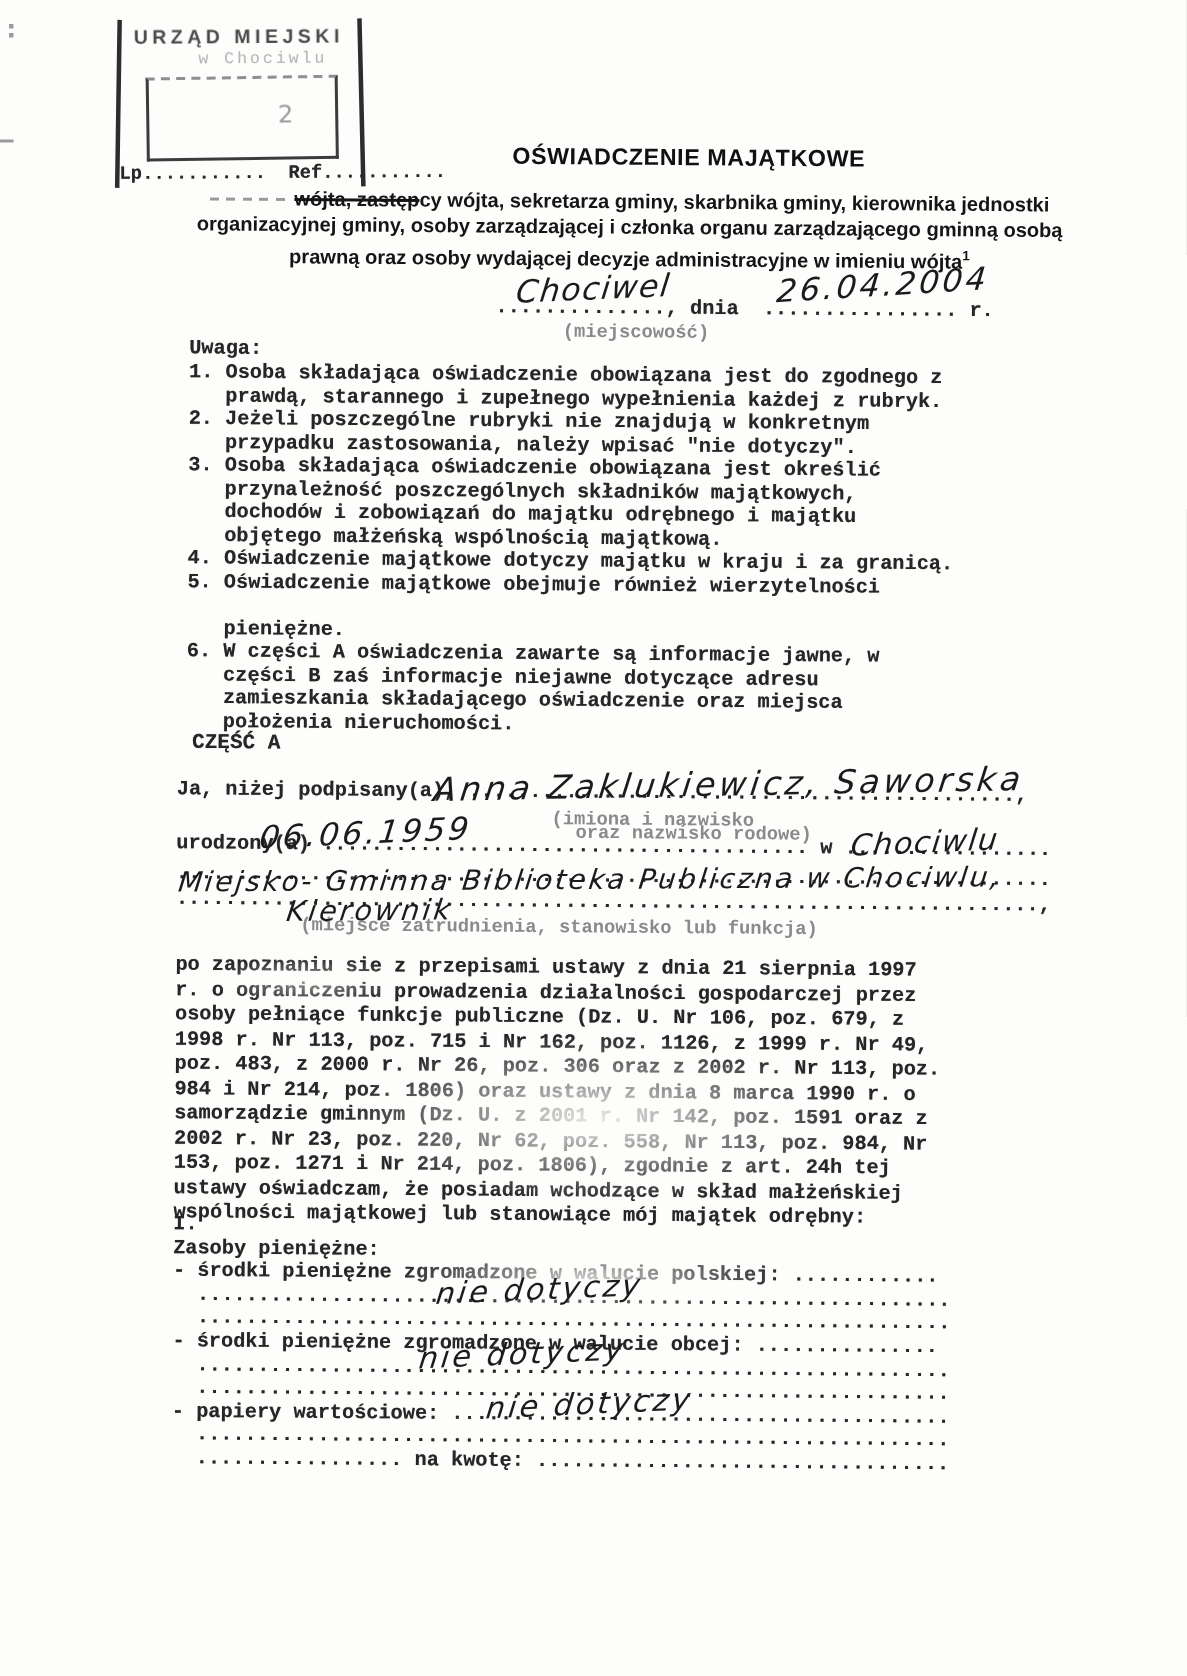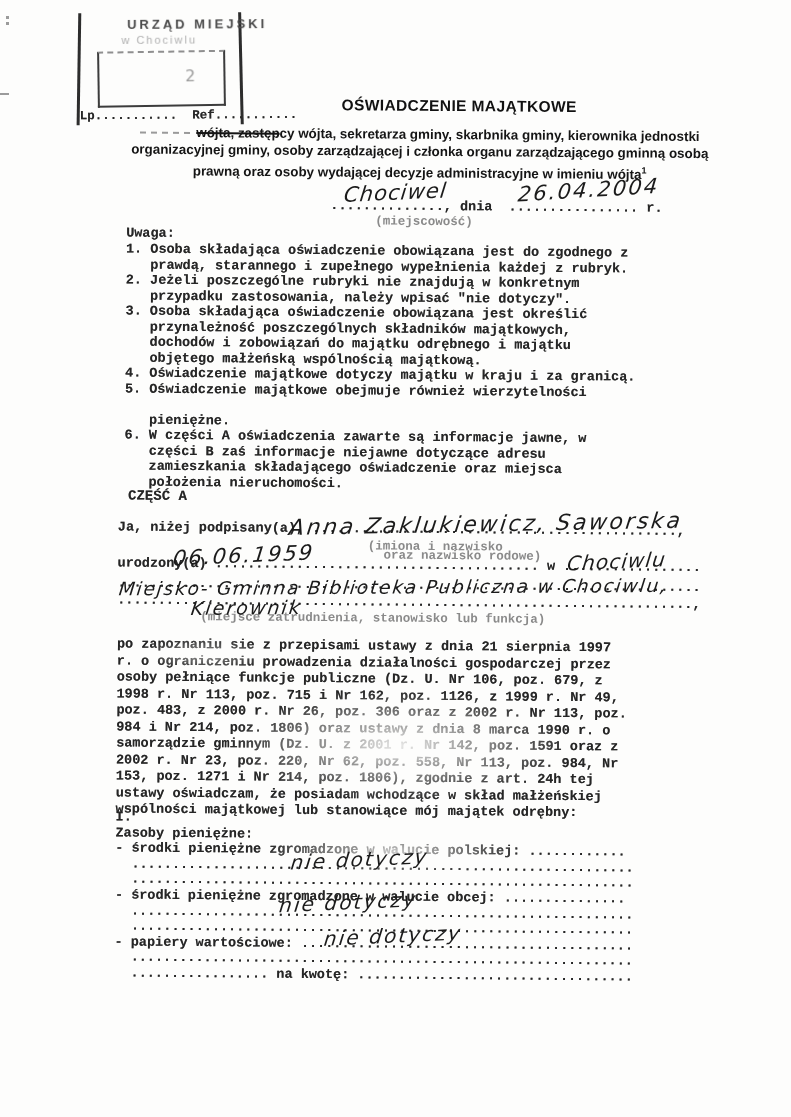--- a/index.html
+++ b/index.html
@@ -30,24 +30,24 @@
        vertical-align:middle;margin-right:4px;}
   sup{font-size:9px;}
 
   
   .stamp{position:absolute;left:68px;top:12px;width:182px;height:118px;transform:rotate(-0.8deg);}
   .stamp .bar{position:absolute;top:2px;width:3px;height:112px;background:#2d2d2d;}
   .bar-l{left:10px;transform:rotate(1.2deg);}
   .bar-r{left:172px;transform:rotate(-1deg);}
   .stamp-name{position:absolute;left:14px;top:6px;width:156px;text-align:center;
       font-family:"Liberation Sans",sans-serif;font-weight:700;font-size:13px;
-      letter-spacing:3px;color:#4a4a4a;filter:blur(.4px);padding-left:38px;}
+      letter-spacing:3px;color:#4a4a4a;filter:blur(.4px);}
   .stamp-city{position:absolute;left:14px;top:23px;width:156px;text-align:center;
-      font-family:Liberation Sans, sans-serif;font-size:11px;letter-spacing:2px;color:#b0b0b0;
-      filter:blur(.5px);}
+      font-family:Liberation Mono, monospace;font-size:11px;letter-spacing:2px;color:#b0b0b0;
+      filter:blur(.5px);padding-left:16px;}
   .stamp-box{position:absolute;left:30px;top:40px;width:124px;height:52px;
       border:2px solid #3c3c3c;border-top:2px dashed #8f8f8f;transform:rotate(-0.5deg);}
   .stamp-box-num{position:absolute;right:28px;top:14px;font-size:16px;color:#9a9a9a;
       font-family:"DejaVu Sans",sans-serif;filter:blur(.4px);}
   .stamp-lp{position:absolute;left:12px;top:98px;font-size:12.5px;white-space:pre;}
 
   
   .hand{position:absolute;font-family:"DejaVu Sans",sans-serif;font-style:italic;
         font-weight:400;color:#1b1b1b;white-space:pre;z-index:5;
         transform:skewX(-8deg) rotate(-2deg);}

